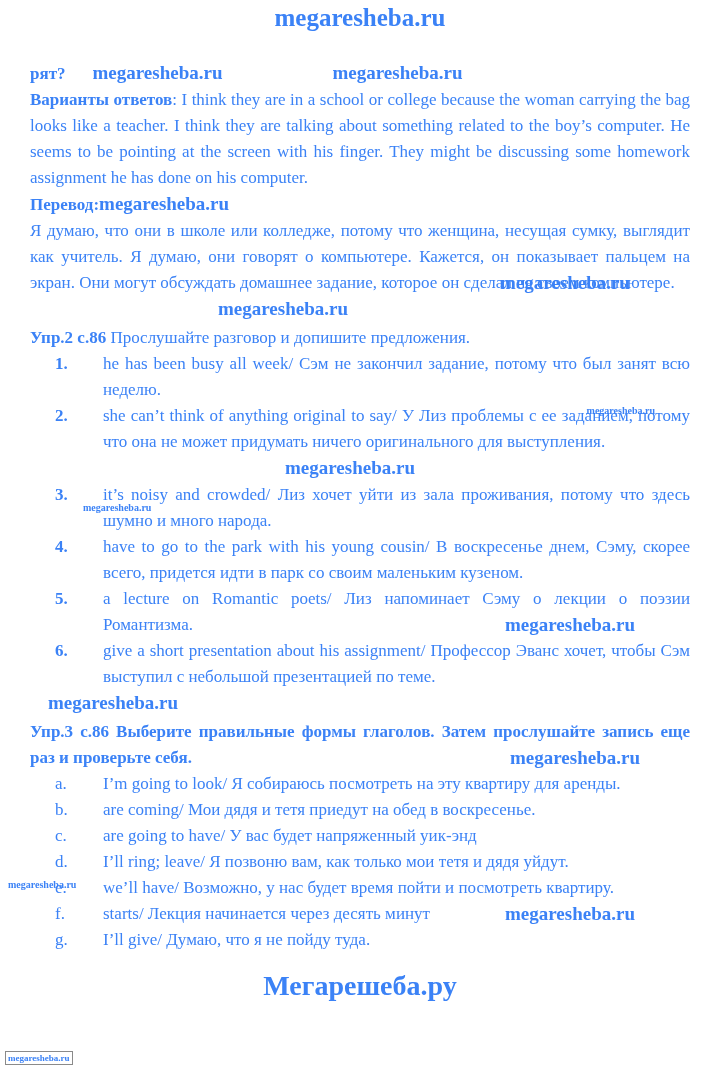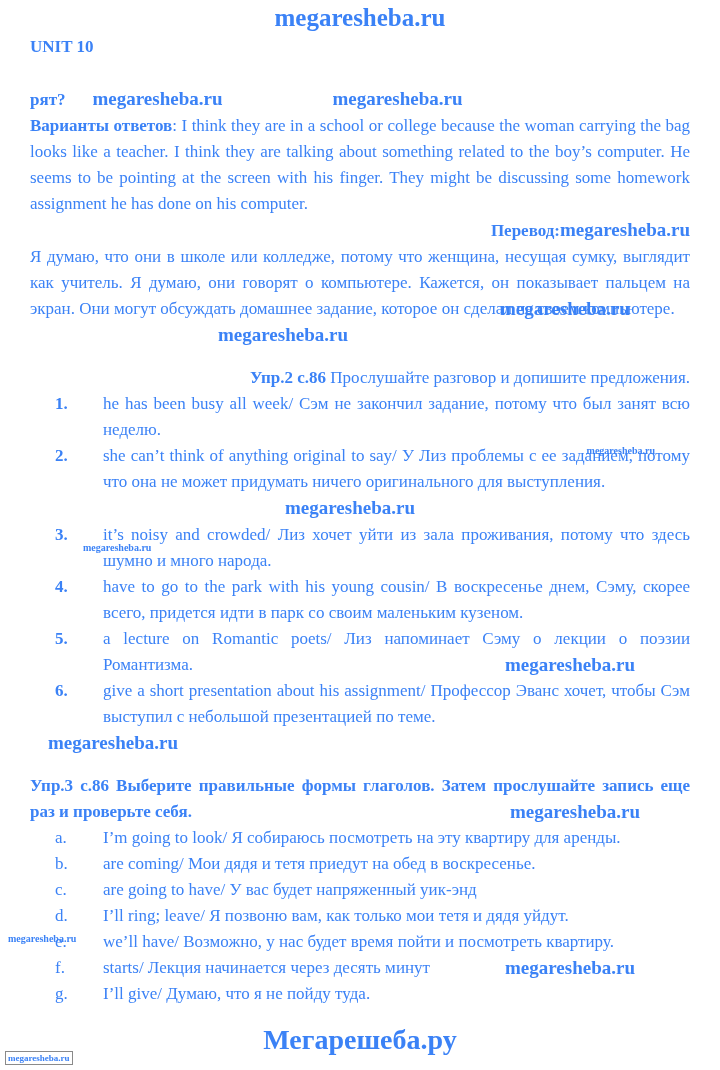--- a/index.html
+++ b/index.html
@@ -5,21 +5,21 @@
   html,body{margin:0;padding:0;background:#ffffff;}
   .page{
     position:relative;
     width:720px;height:1070px;
     background:#fff;color:#3b82f6;
     font-family:"Liberation Serif","DejaVu Serif",serif;
     font-size:17px;line-height:26px;
     overflow:hidden;
   }
   .content{padding:0 30px;}
-  p{margin:0;text-align:right;}
+  p{margin:0;}
   .bold{font-weight:bold;}
   .just{text-align:justify;}
   .rel{position:relative;}
 
   
   .wm-top{
     text-align:center;font-weight:bold;font-size:25px;line-height:32px;padding-top:2px;
   }
   .wm-lg{font-weight:bold;font-size:19px;white-space:nowrap;}
   .wm-sm{font-weight:bold;font-size:10px;line-height:12px;white-space:nowrap;}
@@ -42,35 +42,34 @@
     border:1px solid #8a8a8a;padding:0 2px;background:#fff;
   }
 
   
   .list{margin:0 0 0 25px;}
   .item{display:flex;position:relative;}
   .item .num{flex:0 0 28px;}
   .item .num.b{font-weight:bold;}
   .item .body{flex:1;text-align:justify;margin-left:20px;}
 
-  .sec{margin-top:16px;}
+  .sec{margin-top:2px;}
   .footer-brand{
     text-align:center;font-weight:bold;font-size:28px;line-height:34px;margin-top:16px;
   }
 </style>
 </head>
 <body>
 
 <div class="page">
 
   <div class="wm-top">megaresheba.ru</div>
 
   <div class="content">
 
-    <div class="bold">UNIT 10</div>
 
     <p class="bold just"><br><span>рят?</span><span class="wm-lg ml1">megaresheba.ru</span><span class="wm-lg ml2">megaresheba.ru</span></p>
 
     <p class="just"><b>Варианты ответов</b><span>: I think they are in a school or college because the woman carrying the bag looks like a teacher. I think they are talking about something related to the boy’s computer. He seems to be pointing at the screen with his finger. They might be discussing some homework assignment he has done on his computer.</span></p>
 
     <p><b>Перевод:</b><span class="wm-lg">megaresheba.ru</span></p>
 
     <p class="just rel"><span>Я думаю, что они в школе или колледже, потому что женщина, несущая сумку, выглядит как учитель. Я думаю, они говорят о компьютере. Кажется, он показывает пальцем на экран. Они могут обсуждать домашнее задание, которое он сделал на своем компьютере.</span><span class="wm-lg abs wm-tr-right">megaresheba.ru</span></p>
 
     <div class="wm-center-line"><span class="wm-lg">megaresheba.ru</span></div>

